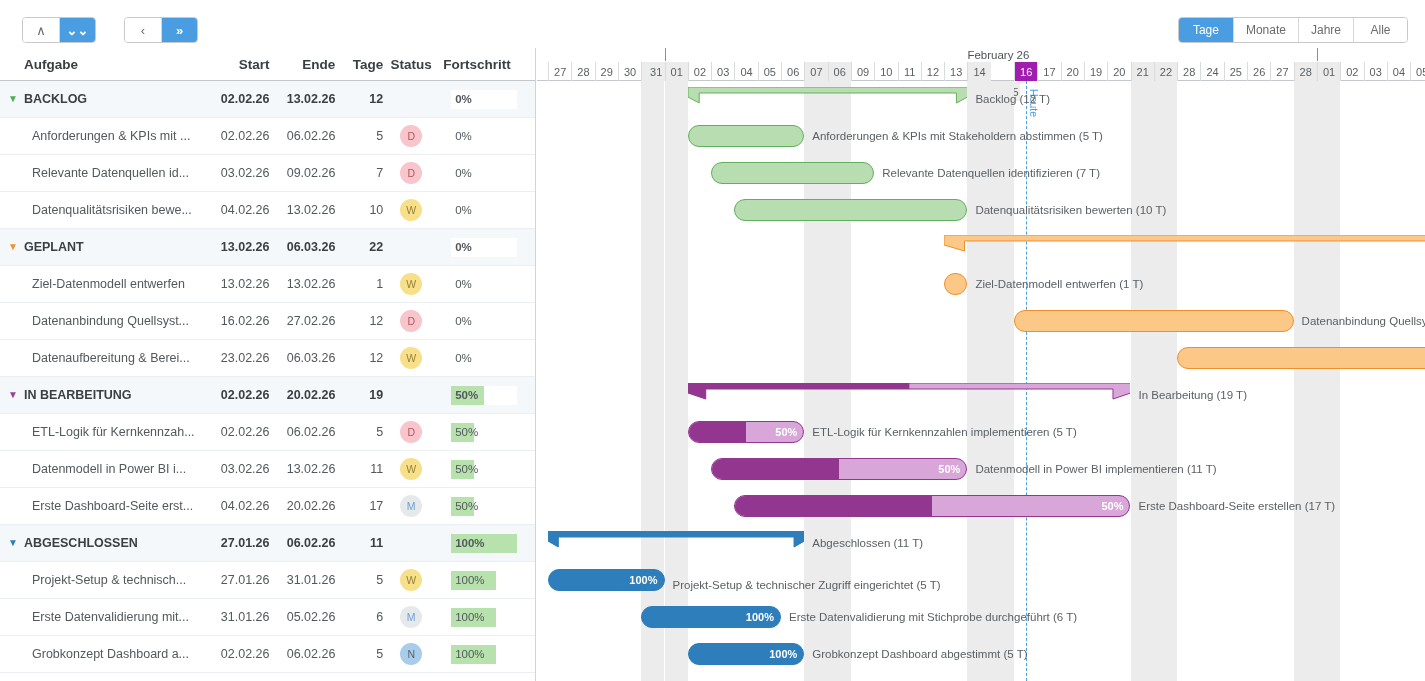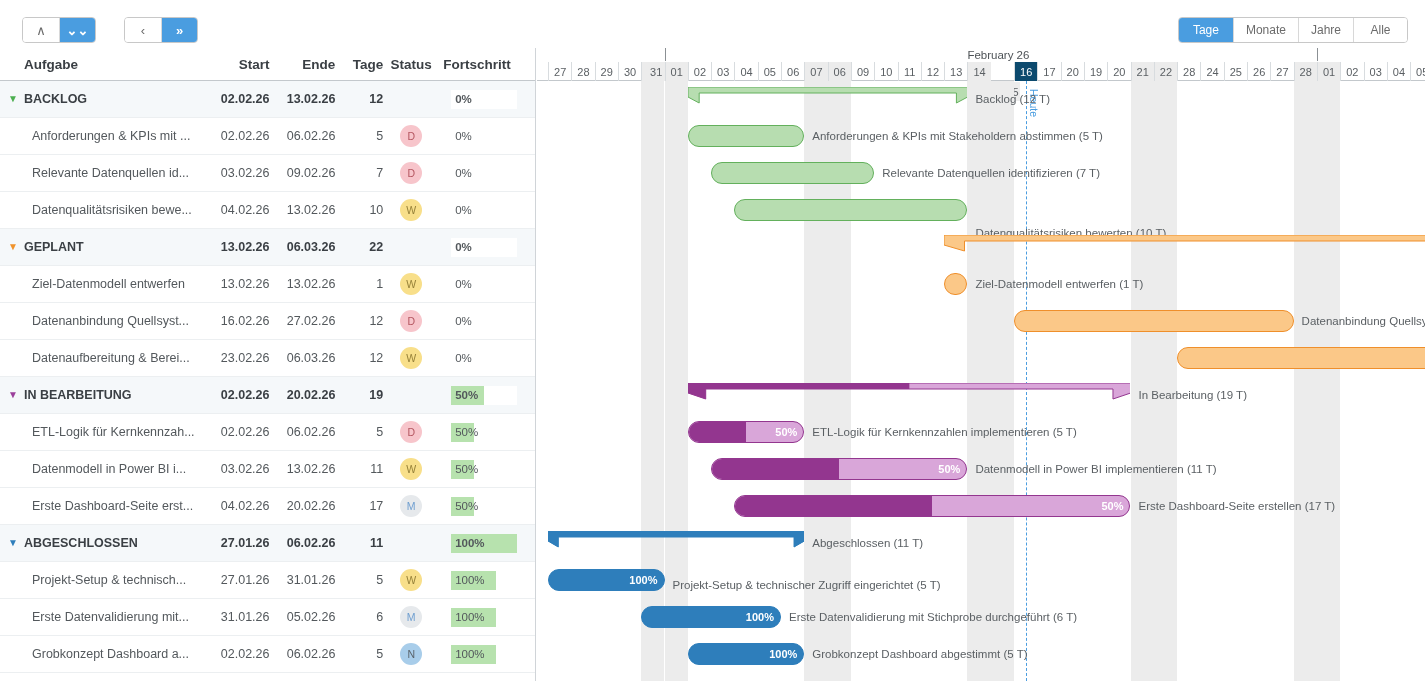--- a/index.html
+++ b/index.html
@@ -70,21 +70,21 @@
     width: 888px; height: 633px; overflow: hidden; background: #fff; }
   #tl-head { position: absolute; left: 0; top: 0; width: 100%; height: 33px;
     border-bottom: 1px solid #c3c8cc; }
   .month-lbl { position: absolute; top: 1px; font-size: 11.5px; color: #4d5256;
     white-space: nowrap; }
   .month-tick { position: absolute; top: 0; width: 1px; height: 13px; background: #8b9094; }
   .daycell { position: absolute; top: 14px; height: 19px;
     display: flex; align-items: center; justify-content: center;
     font-size: 11px; color: #5a5f63; border-left: 1px solid #d8dcdf; }
   .daycell.we { background: #ececec; }
-  .daycell.today { background: #0c4a6e; color: #fff; }
+  .daycell.today { background: #a21caf; color: #fff; }
 
   #tl-body { position: absolute; left: 0; top: 33px; right: 0; bottom: 0; }
   .weband { position: absolute; top: 0; bottom: 0; background: #ececec; }
 
   .todayline { position: absolute; top: 0; bottom: 0; width: 0;
     border-left: 1px dashed #4a9de0; }
   .today-lbl { position: absolute; font-size: 10.5px; color: #4a9de0;
     writing-mode: vertical-rl; }
 
   
@@ -476,21 +476,21 @@
             <path d="M0,0 H100 V10 L96,16 V6 H4 V16 L0,10 Z" fill="#b7ddb0" stroke="#63b05c" stroke-width="1" vector-effect="non-scaling-stroke"></path>
             <path d="M0,0 H100 V10 L96,16 V6 H4 V16 L0,10 Z" fill="#63b05c" clip-path="url(#cp0)"></path>
           </svg>
         </div>
         <div class="blabel" style="left: 438.4px; top: 12px;">Backlog (12 T)</div>
         <div class="bar" style="left: 150.8px; top: 44px; width: 116.5px; background: rgb(183, 221, 176); border-color: rgb(99, 176, 92);"></div>
         <div class="blabel" style="left: 275.3px; top: 49px;">Anforderungen &amp; KPIs mit Stakeholdern abstimmen (5 T)</div>
         <div class="bar" style="left: 174.1px; top: 81px; width: 163.1px; background: rgb(183, 221, 176); border-color: rgb(99, 176, 92);"></div>
         <div class="blabel" style="left: 345.2px; top: 86px;">Relevante Datenquellen identifizieren (7 T)</div>
         <div class="bar" style="left: 197.4px; top: 118px; width: 233px; background: rgb(183, 221, 176); border-color: rgb(99, 176, 92);"></div>
-        <div class="blabel" style="left: 438.4px; top: 123px; margin-top: 23px;">Datenqualitätsrisiken bewerten (10 T)</div>
+        <div class="blabel" style="left: 438.4px; top: 123px;">Datenqualitätsrisiken bewerten (10 T)</div>
         <div class="sumwrap" style="left: 407.1px; top: 154px; width: 512.6px;">
           <svg viewBox="0 0 100 24" preserveAspectRatio="none">
             <defs>
               <clipPath id="cp4">
                 <rect x="0" y="0" width="0" height="24"></rect>
               </clipPath>
             </defs>
             <path d="M0,0 H100 V10 L96,16 V6 H4 V16 L0,10 Z" fill="#fbc888" stroke="#ef8f2b" stroke-width="1" vector-effect="non-scaling-stroke"></path>
             <path d="M0,0 H100 V10 L96,16 V6 H4 V16 L0,10 Z" fill="#ef8f2b" clip-path="url(#cp4)"></path>
           </svg>

